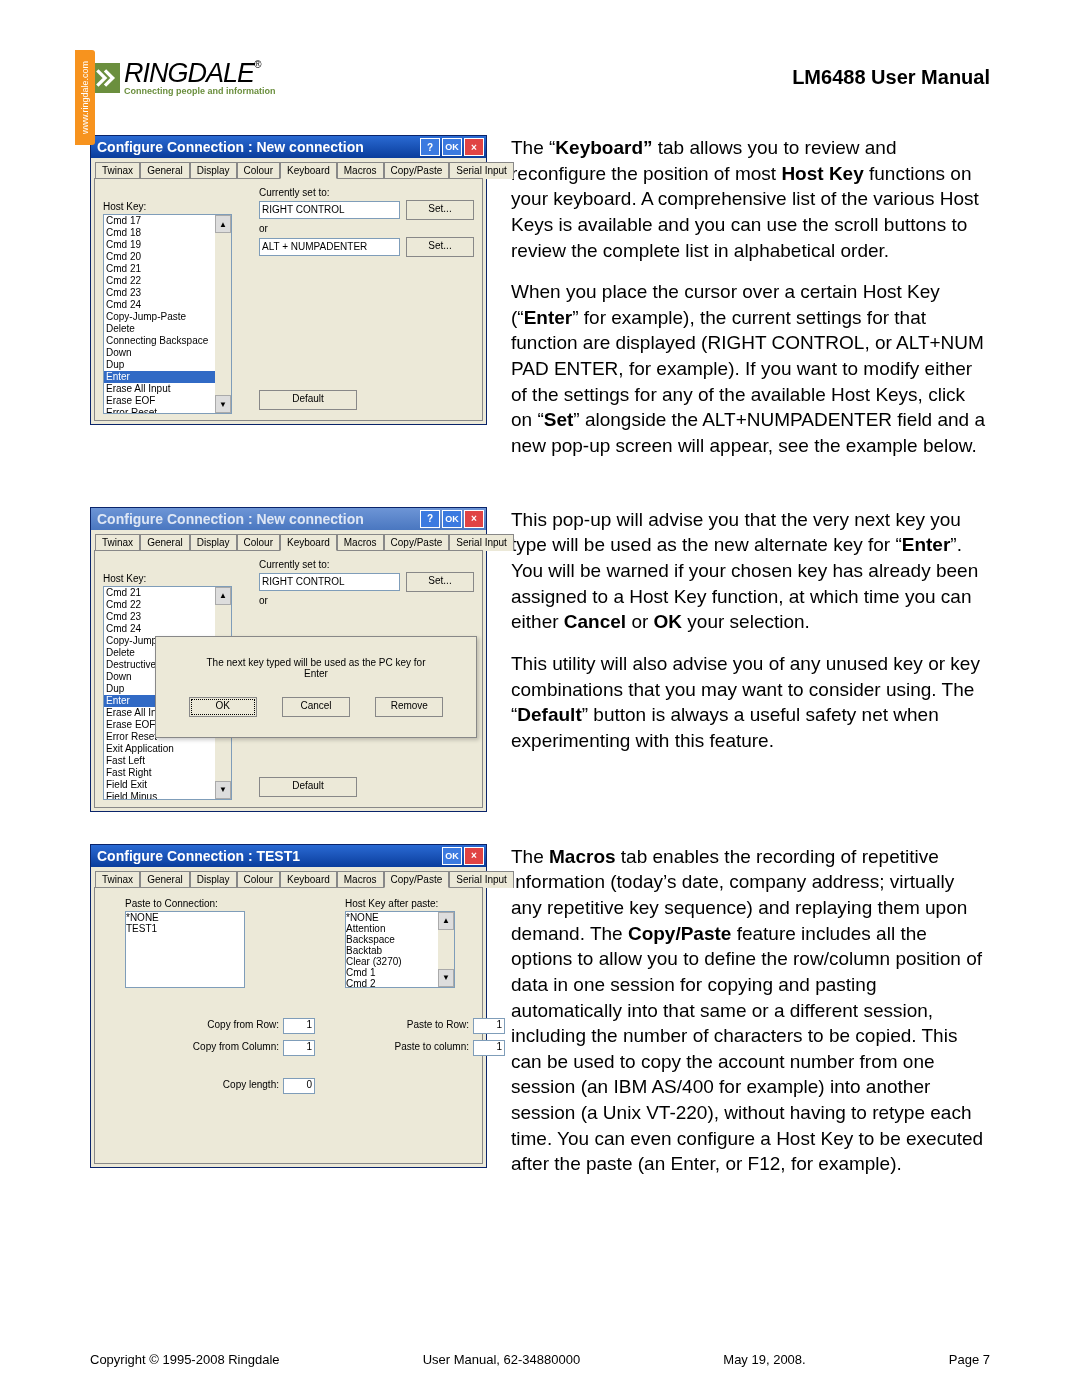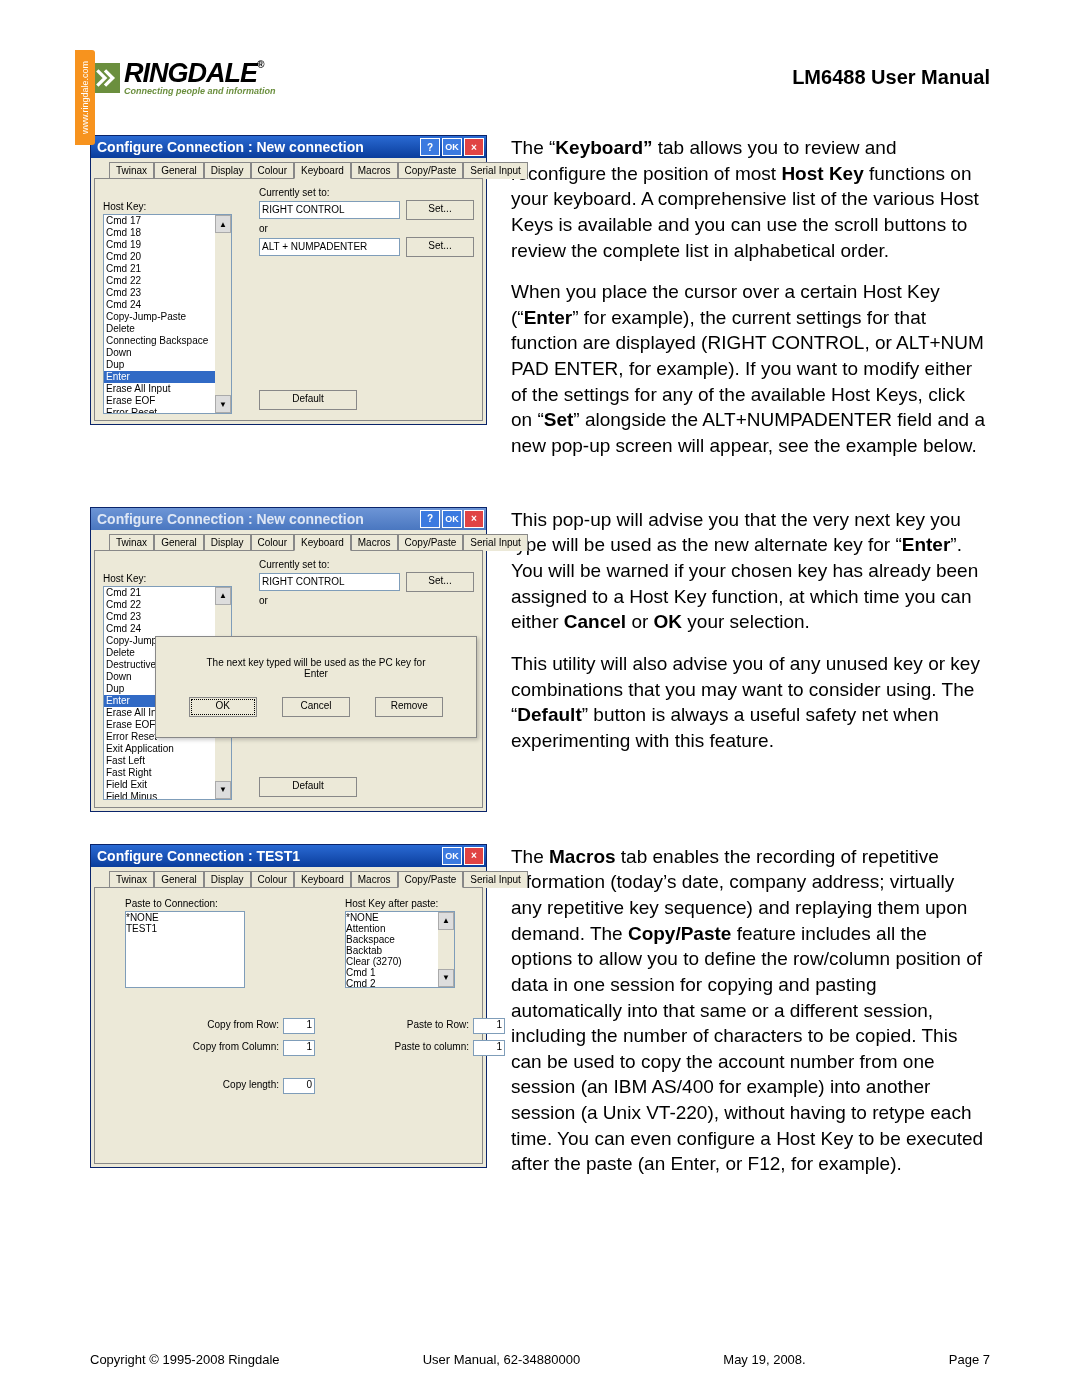--- a/index.html
+++ b/index.html
@@ -3,34 +3,34 @@
 <meta charset="utf-8">
 <style>
 body{margin:0;background:#fff;font-family:Verdana,Arial,sans-serif;font-size:14px;color:#000}
 .page{width:1080px;height:1397px;position:relative;margin:0 auto;padding:40px 90px 50px 90px;box-sizing:border-box}
 .vtab{position:absolute;left:75px;top:50px;width:20px;height:95px;background:#f7931e;border-radius:3px 0 0 3px;display:flex;align-items:center;justify-content:center;writing-mode:vertical-rl;transform:rotate(180deg);font-size:9px;color:#fff;font-family:Arial}
 .header{display:flex;justify-content:space-between;align-items:center;margin-bottom:20px;height:75px}
 .logo{display:flex;align-items:center}
 .logo-icon{width:30px;height:30px;background:#6b8f3e;display:flex;align-items:center;justify-content:center;margin-right:4px}
 .logo-icon svg{width:22px;height:22px}
 .logo-text{display:flex;flex-direction:column;line-height:1}
-.logo-main{font-family:Arial Black,Arial;font-weight:700;font-size:27px;font-style:italic;letter-spacing:-1px}
-.logo-sub{font-size:9px;color:#6b8f3e;font-style:italic;font-weight:bold}
+.logo-main{font-family:Arial Black,Arial;font-weight:400;font-size:27px;font-style:italic;letter-spacing:-1px}
+.logo-sub{font-size:9px;color:#6b8f3e;font-weight:bold}
 .logo-r{font-size:10px;vertical-align:top}
 .title{font-weight:bold;font-size:20px}
 
 .win{width:395px;background:#ece9d8;border:1px solid #0a246a;font-family:Tahoma,Arial;font-size:11px}
 .tbar{height:22px;background:linear-gradient(#2a6ad3,#0a3d9c);display:flex;align-items:center;justify-content:space-between;padding:0 2px 0 6px}
 .tbar .cap{color:#fff;font-weight:bold;font-size:14px}
 .tbar .btns{display:flex;gap:2px}
 .tbar .wb{width:18px;height:16px;border:1px solid #fff;display:flex;align-items:center;justify-content:center;font-size:10px;font-weight:bold}
 .wb.help{background:#3b7ae0;color:#fff}
 .wb.ok{background:#3b7ae0;color:#fff;font-size:9px}
 .wb.close{background:#e04343;color:#fff}
-.tabs{display:flex;background:#ece9d8;padding:3px 3px 0 18px;font-size:10px}
+.tabs{display:flex;background:#ece9d8;padding:3px 3px 0 4px;font-size:10px}
 .tab{padding:2px 6px;border:1px solid #888;border-bottom:none;background:#ece9d8;margin-right:0;position:relative;top:1px;white-space:nowrap}
 .tab.active{background:#ece9d8;border-bottom:1px solid #ece9d8;z-index:2;font-weight:normal}
 .panel{border:1px solid #888;margin:0 3px 3px 3px;background:#ece9d8;padding:8px;position:relative;min-height:225px}
 .lbl{font-size:10px;margin-bottom:2px}
 .hkbox{position:absolute;left:8px;top:22px;width:129px}
 .lb{border:1px solid #7f9db9;background:#fff;height:198px;overflow:hidden;position:relative;font-size:10px}
 .lb .sc{position:absolute;right:0;top:0;width:16px;height:100%;background:#ece9d8;display:flex;flex-direction:column;justify-content:space-between}
 .sc .arr{height:16px;border:1px solid #aaa;background:#ddd;display:flex;align-items:center;justify-content:center;font-size:8px}
 .lb .items{padding:0}
 .lb .it{padding:0 2px;line-height:12px;white-space:nowrap;overflow:hidden}

